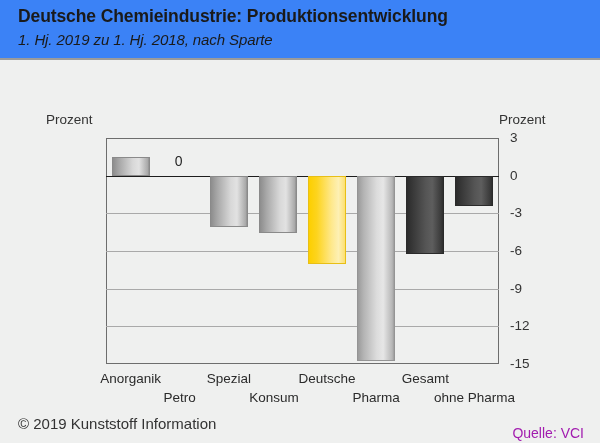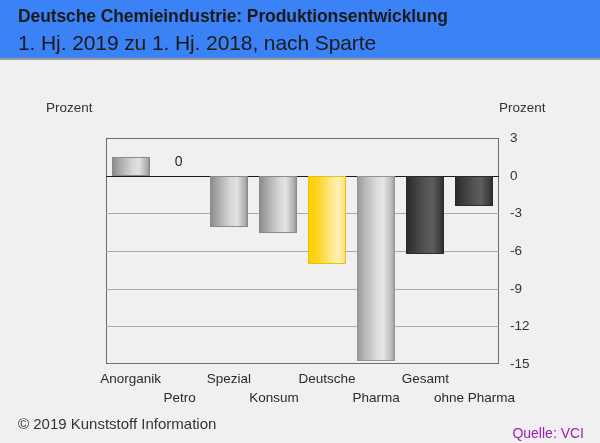--- a/index.html
+++ b/index.html
@@ -15,27 +15,27 @@
     border-bottom:2px solid #9b9b9b;
     box-sizing:border-box;
   }
   #title-line1{
     position:absolute;left:18px;top:6px;
     font-size:17.5px;font-weight:bold;color:#1a1a1a;
     letter-spacing:-0.1px;white-space:nowrap;
   }
   #title-line2{
     position:absolute;left:18px;top:31px;
-    font-size:21px;font-weight:normal;color:#1a1a1a;
-    letter-spacing:-0.1px;white-space:nowrap;
+    font-size:15px;font-weight:normal;color:#1a1a1a;
+    letter-spacing:-0.1px;white-space:nowrap;font-style:italic;
   }
 
   
   .unit-label{
-    position:absolute;font-size:13.5px;color:#333;white-space:nowrap;
+    position:absolute;font-size:13.5px;color:#333;white-space:nowrap;margin-top:12px;
   }
   #unit-left{left:46px;top:100px;}
   #unit-right{left:499px;top:100px;}
 
   
   #plot-wrap{
     position:absolute;left:106px;top:138px;
     width:393px;height:226px;
   }
   #plot{

